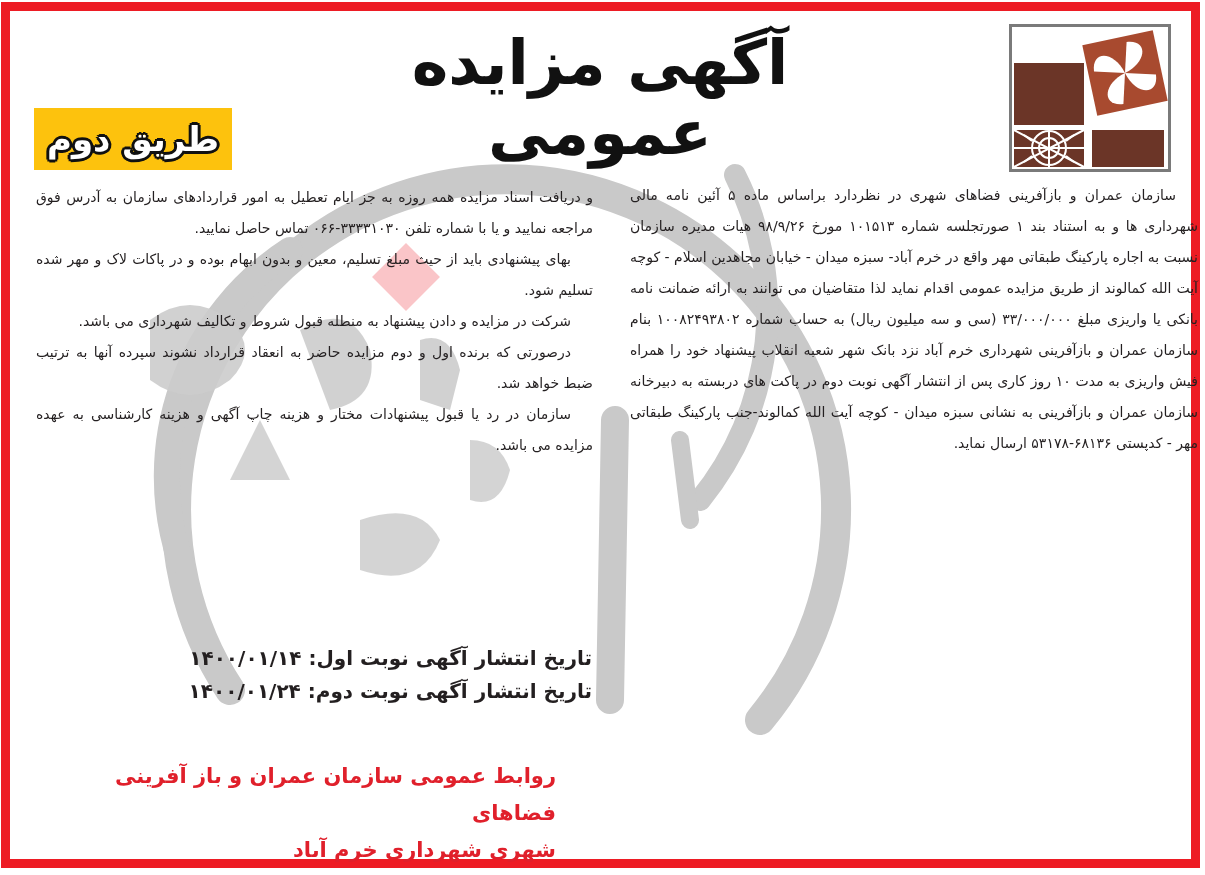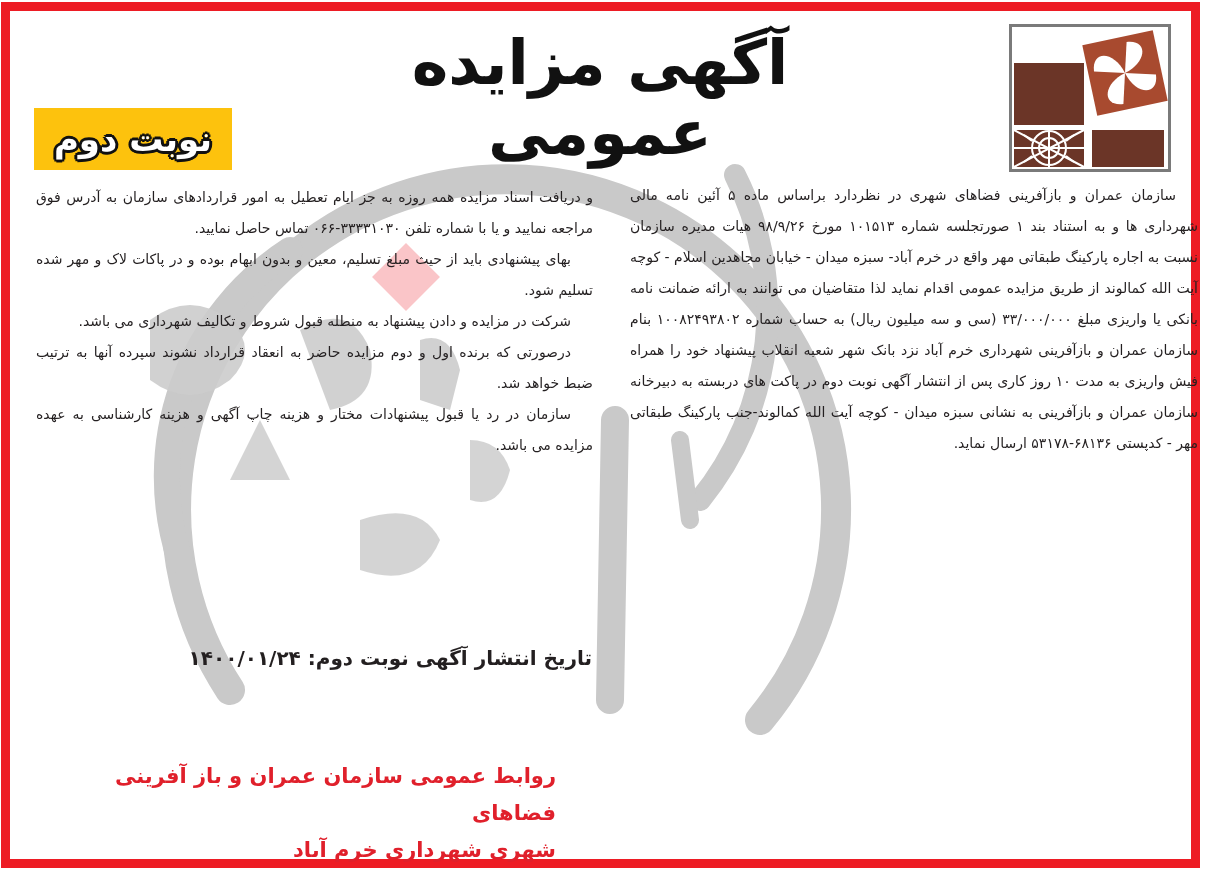--- a/index.html
+++ b/index.html
@@ -72,38 +72,42 @@
         <circle cx="35" cy="18" r="10"></circle>
         <circle cx="35" cy="18" r="17"></circle>
         <path d="M10 5 l8 6 M60 5 l-8 6 M10 32 l8 -6 M60 32 l-8 -6"></path>
       </g>
     </g>
   </svg>
 </div>
 
 <div class="title">آگهی مزایده عمومی</div>
 
-<div class="badge">نوبت دوم</div>
+<div class="badge">طریق دوم</div>
 
 <div class="col col-right">
   <p class="indent">سازمان عمران و بازآفرینی فضاهای شهری در نظردارد براساس ماده ۵ آئین نامه مالی شهرداری ها و به استناد بند ۱ صورتجلسه شماره ۱۰۱۵۱۳ مورخ ۹۸/۹/۲۶ هیات مدیره سازمان نسبت به اجاره پارکینگ طبقاتی مهر واقع در خرم آباد- سبزه میدان - خیابان مجاهدین اسلام - کوچه آیت الله کمالوند از طریق مزایده عمومی اقدام نماید لذا متقاضیان می توانند به ارائه ضمانت نامه بانکی یا واریزی مبلغ ۳۳/۰۰۰/۰۰۰ (سی و سه میلیون ریال) به حساب شماره ۱۰۰۸۲۴۹۳۸۰۲ بنام سازمان عمران و بازآفرینی شهرداری خرم آباد نزد بانک شهر شعبه انقلاب پیشنهاد خود را همراه فیش واریزی به مدت ۱۰ روز کاری پس از انتشار آگهی نوبت دوم در پاکت های دربسته به دبیرخانه سازمان عمران و بازآفرینی به نشانی سبزه میدان - کوچه آیت الله کمالوند-جنب پارکینگ طبقاتی مهر - کدپستی ۶۸۱۳۶-۵۳۱۷۸ ارسال نماید.</p>
 </div>
 
 <div class="diamond"></div>
 
 <div class="col col-left">
   <p>و دریافت اسناد مزایده همه روزه به جز ایام تعطیل به امور قراردادهای سازمان به آدرس فوق مراجعه نمایید و یا با شماره تلفن ۳۳۳۳۱۰۳۰-۰۶۶ تماس حاصل نمایید.</p>
   <p class="indent">بهای پیشنهادی باید از حیث مبلغ تسلیم، معین و بدون ابهام بوده و در پاکات لاک و مهر شده تسلیم شود.</p>
   <p class="indent">شرکت در مزایده و دادن پیشنهاد به منطله قبول شروط و تکالیف شهرداری می باشد.</p>
   <p class="indent">درصورتی که برنده اول و دوم مزایده حاضر به انعقاد قرارداد نشوند سپرده آنها به ترتیب ضبط خواهد شد.</p>
   <p class="indent">سازمان در رد یا قبول پیشنهادات مختار و هزینه چاپ آگهی و هزینه کارشناسی به عهده مزایده می باشد.</p>
 </div>
 
 <div class="dates">
   <div>
+    <span>تاریخ انتشار آگهی نوبت اول:</span>
+    <span>۱۴۰۰/۰۱/۱۴</span>
+  </div>
+  <div>
     <span>تاریخ انتشار آگهی نوبت دوم:</span>
     <span>۱۴۰۰/۰۱/۲۴</span>
   </div>
 </div>
 
 <div class="pr">
   <div>روابط عمومی سازمان عمران و باز آفرینی فضاهای</div>
   <div>شهری شهرداری خرم آباد</div>
 </div>
 

